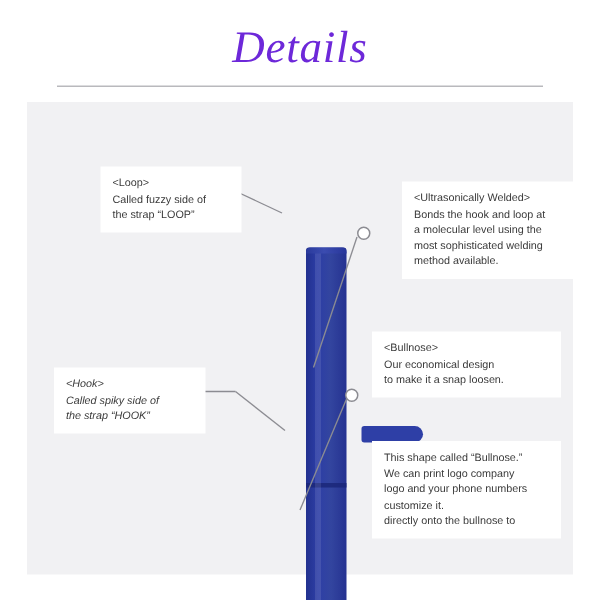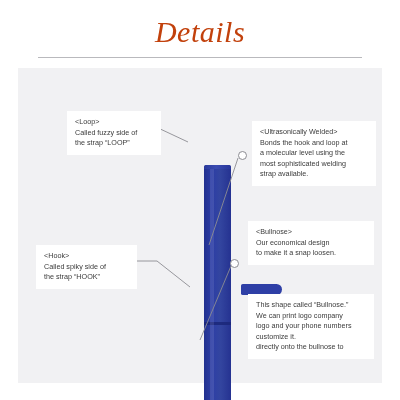--- a/index.html
+++ b/index.html
@@ -20,21 +20,21 @@
   #page-title {
     position: absolute;
     left: 0;
     top: 14px;
     width: 400px;
     text-align: center;
     font-family: "Liberation Serif", serif;
     font-style: italic;
     font-size: 30px;
     line-height: 36px;
-    color: #c2410c;
+    color: #6d28d9;
     letter-spacing: 0.5px;
   }
   #title-rule {
     position: absolute;
     left: 38px;
     top: 57px;
     width: 324px;
     height: 1px;
     background: #b9b9bd;
   }
@@ -109,22 +109,22 @@
     color: #3a3a3a;
     font-size: 7.2px;
     line-height: 10.6px;
     padding: 6px 7px 6px 8px;
     box-sizing: border-box;
     margin-left: 12px;
   }
   .callout .line { display: block; white-space: pre; }
 
   #callout-loop   { left: 55px;  top: 111px; width: 94px;  }
-  #callout-hook   { left: 24px;  top: 245px; width: 101px; }
-  #callout-welded { left: 240px; top: 121px; width: 124px; }
+  #callout-hook   { left: 24px;  top: 245px; width: 101px; font-style: italic; }
+  #callout-welded { left: 256px; top: 121px; width: 124px; }
   #callout-bull   { left: 236px; top: 221px; width: 126px; }
   #callout-print  { left: 236px; top: 294px; width: 126px; }
 
   
   .dot {
     position: absolute;
     width: 9px;
     height: 9px;
     border: 1px solid #8c8c92;
     border-radius: 50%;
@@ -198,21 +198,21 @@
     <span class="line">&lt;Hook&gt;</span>
     <span class="line">Called spiky side of</span>
     <span class="line">the strap “HOOK”</span>
   </div>
 
   <div class="callout" id="callout-welded">
     <span class="line">&lt;Ultrasonically Welded&gt;</span>
     <span class="line">Bonds the hook and loop at</span>
     <span class="line">a molecular level using the</span>
     <span class="line">most sophisticated welding</span>
-    <span class="line">strap available.</span>
+    <span class="line">method available.</span>
   </div>
 
   <div class="callout" id="callout-bull">
     <span class="line">&lt;Bullnose&gt;</span>
     <span class="line">Our economical design</span>
     <span class="line">to make it a snap loosen.</span>
   </div>
 
   <div id="bullnose-swatch"></div>
 

